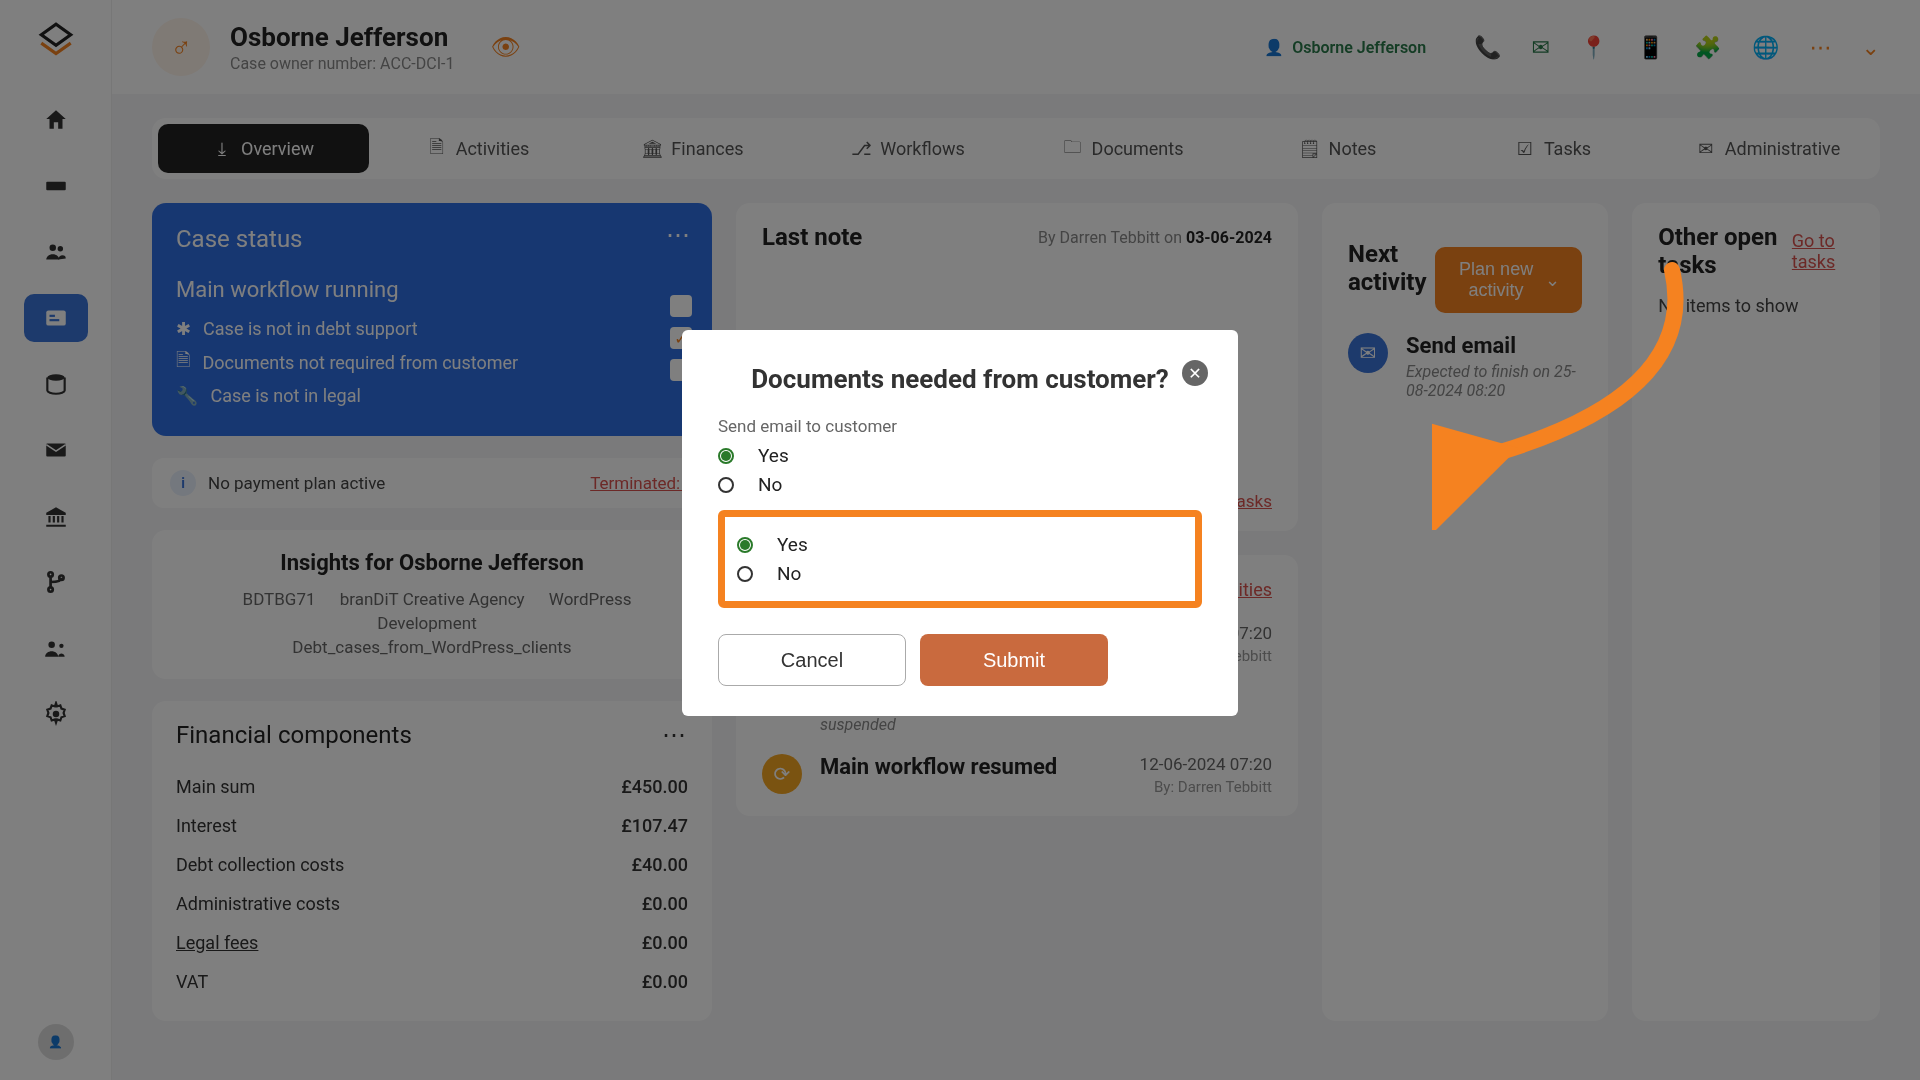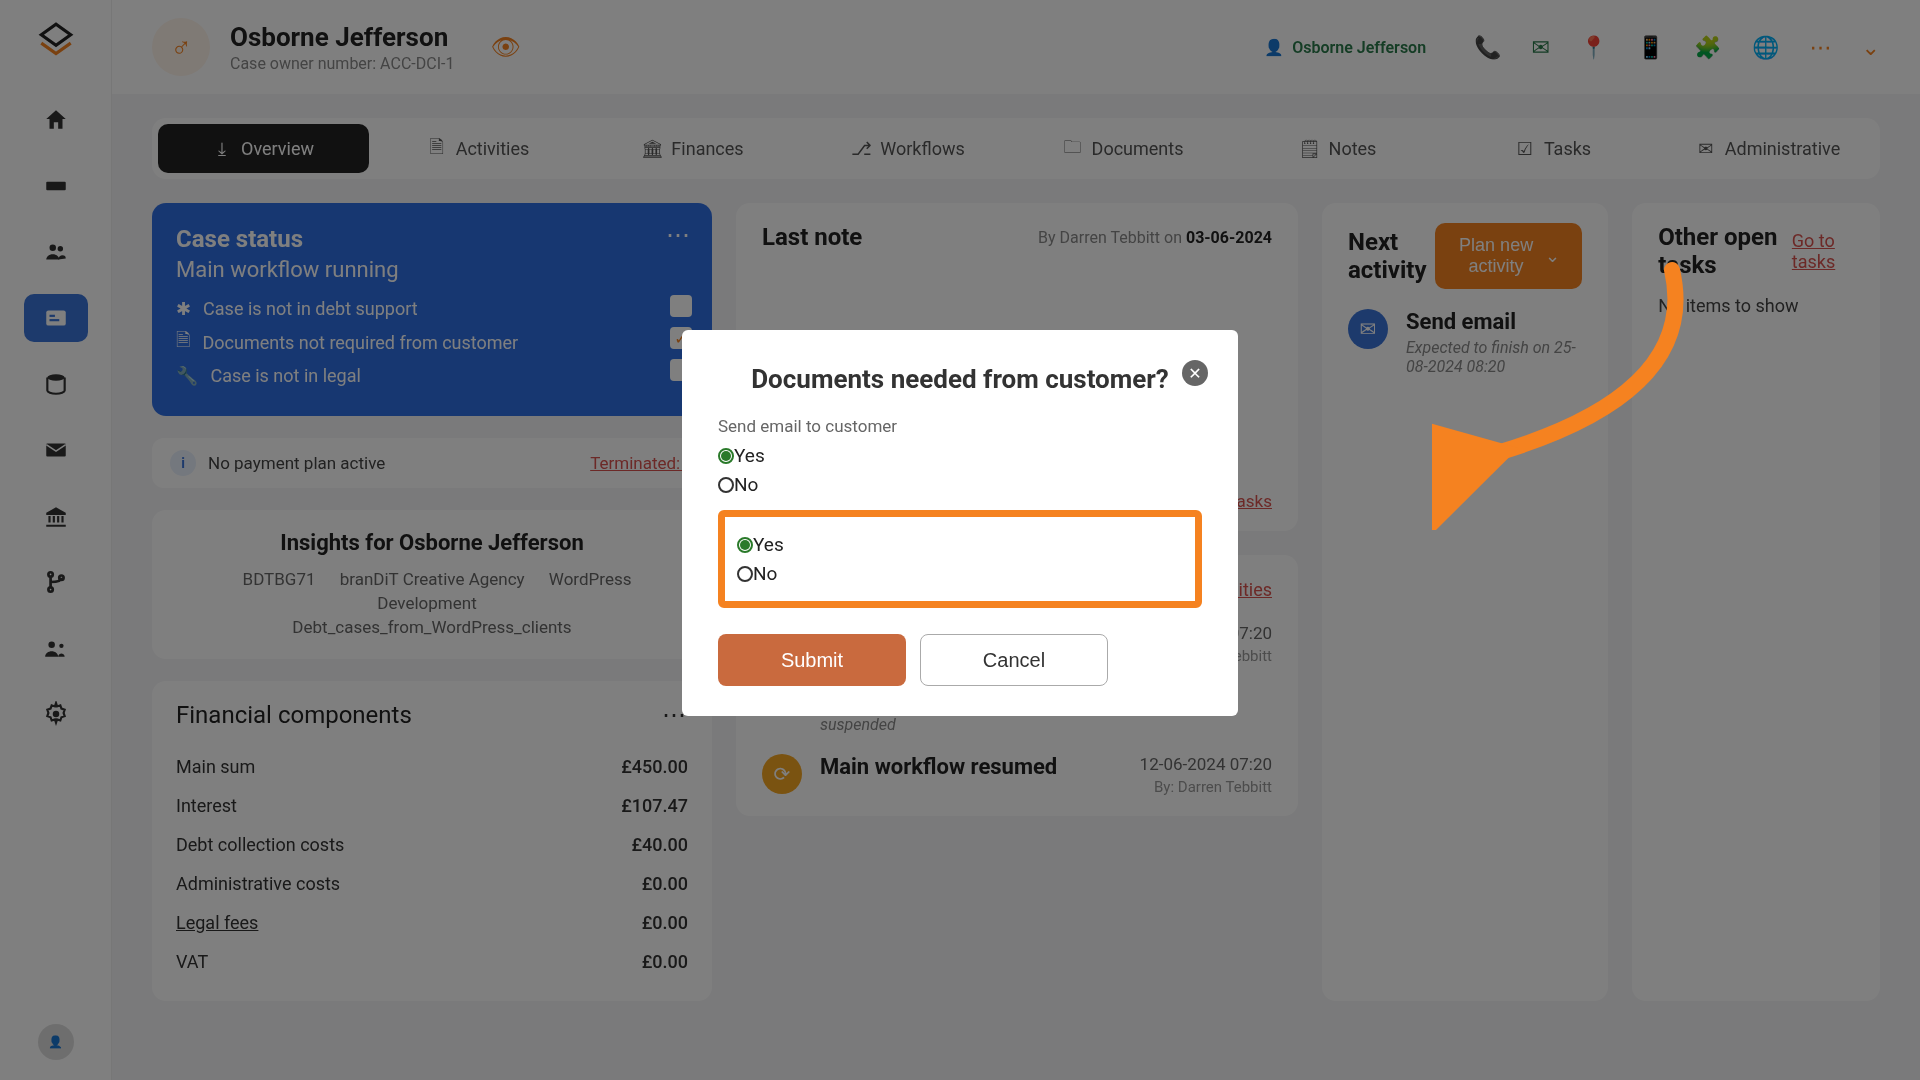--- a/index.html
+++ b/index.html
@@ -31,21 +31,21 @@
   .tab { flex: 1; display: flex; align-items: center; justify-content: center; gap: 10px; padding: 14px 0; border-radius: 10px; color: #555; cursor: pointer; font-size: 18px; }
   .tab.active { background: #222; color: #fff; }
   .tab .ticon { width: 18px; height: 18px; display:inline-flex; align-items:center; justify-content:center;}
   
   .cols { display: flex; gap: 24px; margin-top: 24px; }
   .col-left { width: 560px; display: flex; flex-direction: column; gap: 22px; }
   .col-mid { flex: 1; display: flex; flex-direction: column; gap: 24px; }
   .col-right { width: 558px; display: flex; flex-direction: row; gap: 24px; }
   
   .status-card { background: #2f6fe3; color: #fff; border-radius: 14px; padding: 22px 24px; position: relative; }
-  .status-card h3 { font-size: 24px; font-weight: 700; margin-bottom: 4px; }
+  .status-card h3 { font-size: 24px; font-weight: 400; margin-bottom: 24px; }
   .status-card .run { font-size: 22px; margin-bottom: 16px; }
   .status-card .row { display: flex; align-items: center; gap: 12px; font-size: 18px; margin: 8px 0; }
   .status-card .toggle { position: absolute; right: 20px; width: 22px; height: 22px; background: #fff; border-radius: 4px; display:flex; align-items:center; justify-content:center;}
   .status-card .toggle.t1 { top: 92px; }
   .status-card .toggle.t2 { top: 124px; color: #f58220;}
   .status-card .toggle.t3 { top: 156px; }
   .status-card .dots { position: absolute; top: 18px; right: 20px; font-size: 24px; letter-spacing: 2px;}
   
   .no-plan { background: #fff; border-radius: 12px; padding: 12px 18px; display: flex; align-items: center; gap: 12px; color: #4a6; font-size: 17px;}
   .no-plan .info { width:26px;height:26px;border-radius:50%;background:#e8f0fc;color:#3a74d8;display:inline-flex;align-items:center;justify-content:center;font-weight:700;font-size:14px;}
@@ -79,30 +79,30 @@
   .act-icon.orange { background: #f5a623; }
   .act-body { flex:1;}
   .act-body .t { font-size: 22px; font-weight: 700; color: #222; }
   .act-body .s { font-size: 16px; color: #888; font-style: italic; margin-top: 4px;}
   .act-date { text-align: right; color: #666; font-size: 17px;}
   .act-date .by { font-size: 15px; color: #999; margin-top:4px;}
   .note-body { min-height: 260px; }
   .note-body .head { margin-bottom: 10px; gap: 27px; }
   .note-tags { display:flex; justify-content:flex-end; gap:14px; color:#d9534f; text-decoration:underline; font-size:17px;}
   
-  .plan-btn { background: #f58220; color: #fff; border: none; padding: 12px 22px; border-radius: 10px; font-size: 18px; cursor: pointer; display:flex; align-items:center; gap:10px;}
+  .plan-btn { background: #f58220; color: #fff; border: none; padding: 12px 22px; border-radius: 10px; font-size: 18px; cursor: pointer; display:flex; align-items:center; gap:10px;margin-top:24px;}
   .next-head{display:flex; align-items:center;}
   .other-card .empty { color:#444; margin-top:16px; font-size:18px;}
   
   .overlay { position: absolute; inset: 0; background: rgba(0,0,0,0.5); display: flex; align-items: flex-start; justify-content: center; padding-top: 330px; z-index: 100; }
   .modal { background: #fff; width: 556px; padding: 34px 36px 30px; border-radius: 6px; position: relative; }
   .modal h2 { text-align: center; font-size: 26px; font-weight: 700; color: #333; margin-bottom: 22px;}
   .modal .close { position: absolute; top: 30px; right: 30px; width: 26px; height: 26px; border-radius: 50%; background: #666; color: #fff; display: flex; align-items: center; justify-content: center; font-size: 16px; cursor: pointer;}
   .modal .q { font-size: 17px; color: #666; margin: 12px 0 8px 0;}
-  .modal .opt { display: flex; align-items: center; gap: 0; font-size: 19px; color: #222; margin: 6px 0; cursor:pointer;}
+  .modal .opt { display: flex; align-items: center; gap: 24px; font-size: 19px; color: #222; margin: 6px 0; cursor:pointer;}
   .modal .radio { width: 16px; height: 16px; border-radius: 50%; border: 2px solid #333; display: inline-block; position: relative;}
   .modal .radio.checked { border-color: #2a7a2a;}
   .modal .radio.checked::after { content: ""; position: absolute; inset: 1px; border-radius: 50%; background: #2a7a2a;}
   .modal .actions { display: flex; gap: 14px; margin-top: 26px;}
   .modal .btn { flex: 0 0 188px; height: 52px; border-radius: 8px; font-size: 20px; cursor: pointer;}
   .modal .submit { background: #c96a3e; color: #fff; border: none;}
   .modal .cancel { background: #fff; color: #333; border: 1px solid #aaa;}
   
   .highlight-box { border: 7px solid #f58220; border-radius: 6px; padding: 10px 12px; margin-top: 14px; background:#fff; position:relative;}
   
@@ -417,22 +417,22 @@
           <span class="radio checked"></span>
           <span>Yes</span>
         </div>
       <div class="opt">
           <span class="radio"></span>
           <span>No</span>
         </div>
     </div>
 
     <div class="actions">
+      <button class="btn cancel">Cancel</button>
       <button class="btn submit">Submit</button>
-      <button class="btn cancel">Cancel</button>
     </div>
 
     <svg class="arrow-svg" viewBox="0 0 270 280">
       <defs>
         <marker id="ah" markerWidth="14" markerHeight="14" refX="3" refY="7" orient="auto">
           <path d="M12 0 L0 7 L12 14 Z" fill="#f58220"></path>
         </marker>
       </defs>
       <path d="M 240 20 Q 270 150 40 210" stroke="#f58220" stroke-width="16" fill="none" marker-end="url(#ah)" stroke-linecap="round"></path>
     </svg>

